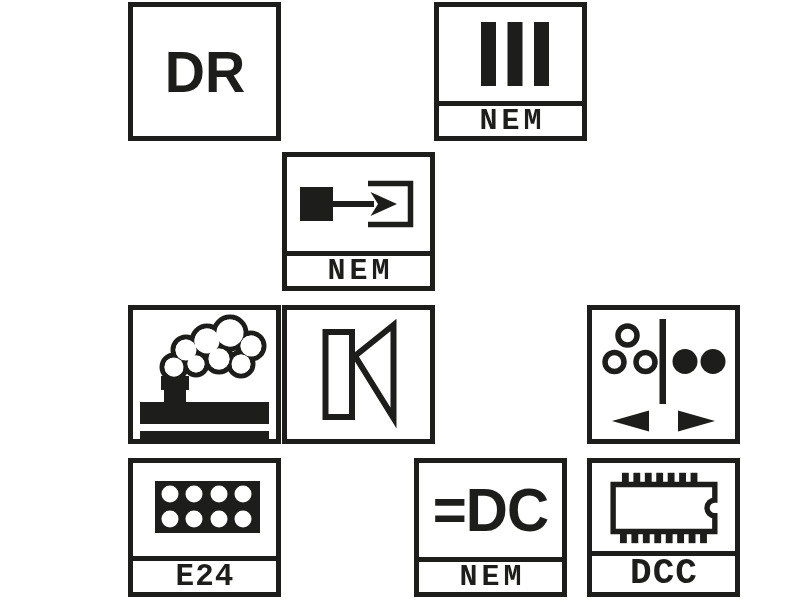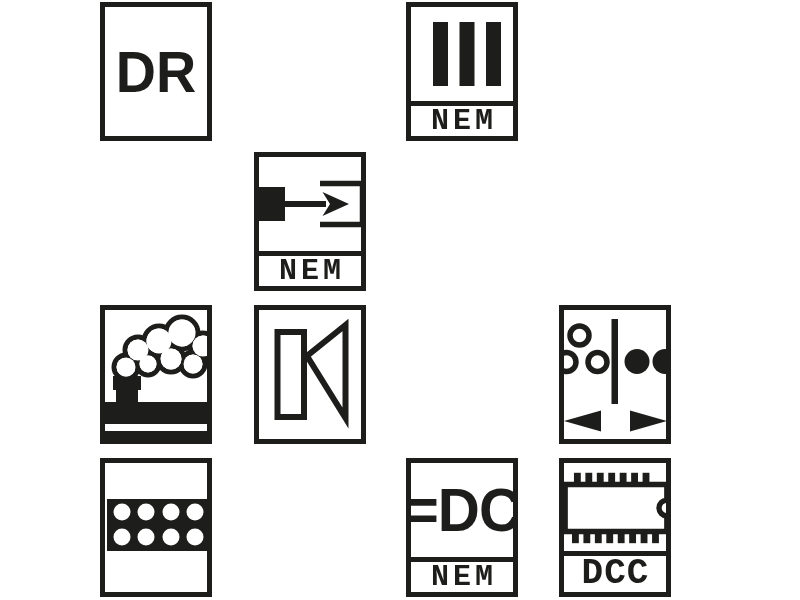--- a/index.html
+++ b/index.html
@@ -4,23 +4,23 @@
 <style>
   :root { --ink:#1d1d1b; --paper:#ffffff; }
   * { margin:0; padding:0; box-sizing:border-box; }
   html,body { background:var(--paper); }
   #sheet {
     position:relative; width:800px; height:600px;
     background:var(--paper); overflow:hidden;
     font-family:"Liberation Sans", sans-serif; color:var(--ink);
   }
   .cell {
-    position:absolute; width:112px; height:139px;
+    position:absolute; width:153px; height:139px;
     border:5px solid var(--ink); background:var(--paper);
-    display:flex; flex-direction:column;
+    display:flex; flex-direction:column;margin-left:28px;
   }
   .icon-area {
     flex:1 1 auto; display:flex; align-items:center; justify-content:center;
     flex-direction:column; overflow:hidden;
   }
   .band {
     flex:0 0 34px; border-top:5px solid var(--ink);
     display:flex; align-items:center; justify-content:center;
     font-weight:700; font-size:30px; line-height:1;
     letter-spacing:4px; text-indent:4px; color:var(--ink);font-family:Liberation Mono, monospace;
@@ -135,23 +135,24 @@
         <circle class="paper" cx="30" cy="29" r="8.5"></circle>
         <circle class="paper" cx="54" cy="29" r="8.5"></circle>
         <circle class="paper" cx="79" cy="29" r="8.5"></circle>
         <circle class="paper" cx="103" cy="29" r="8.5"></circle>
         <circle class="paper" cx="30" cy="54" r="8.5"></circle>
         <circle class="paper" cx="54" cy="54" r="8.5"></circle>
         <circle class="paper" cx="79" cy="54" r="8.5"></circle>
         <circle class="paper" cx="103" cy="54" r="8.5"></circle>
       </svg>
     </div>
+    <div class="band tight">E24</div>
   </div>
 
-  <div class="cell" style="left:406px; top:458px">
+  <div class="cell" style="left:386px; top:458px">
     <div class="icon-area">
       <span class="big-label dc-label">=DC</span>
     </div>
     <div class="band">NEM</div>
   </div>
 
   <div class="cell" style="left:559px; top:458px">
     <div class="icon-area" role="img" aria-label="dcc-chip-icon">
       <svg width="129" height="90" viewBox="0 0 129 90">
         <g class="ink">

